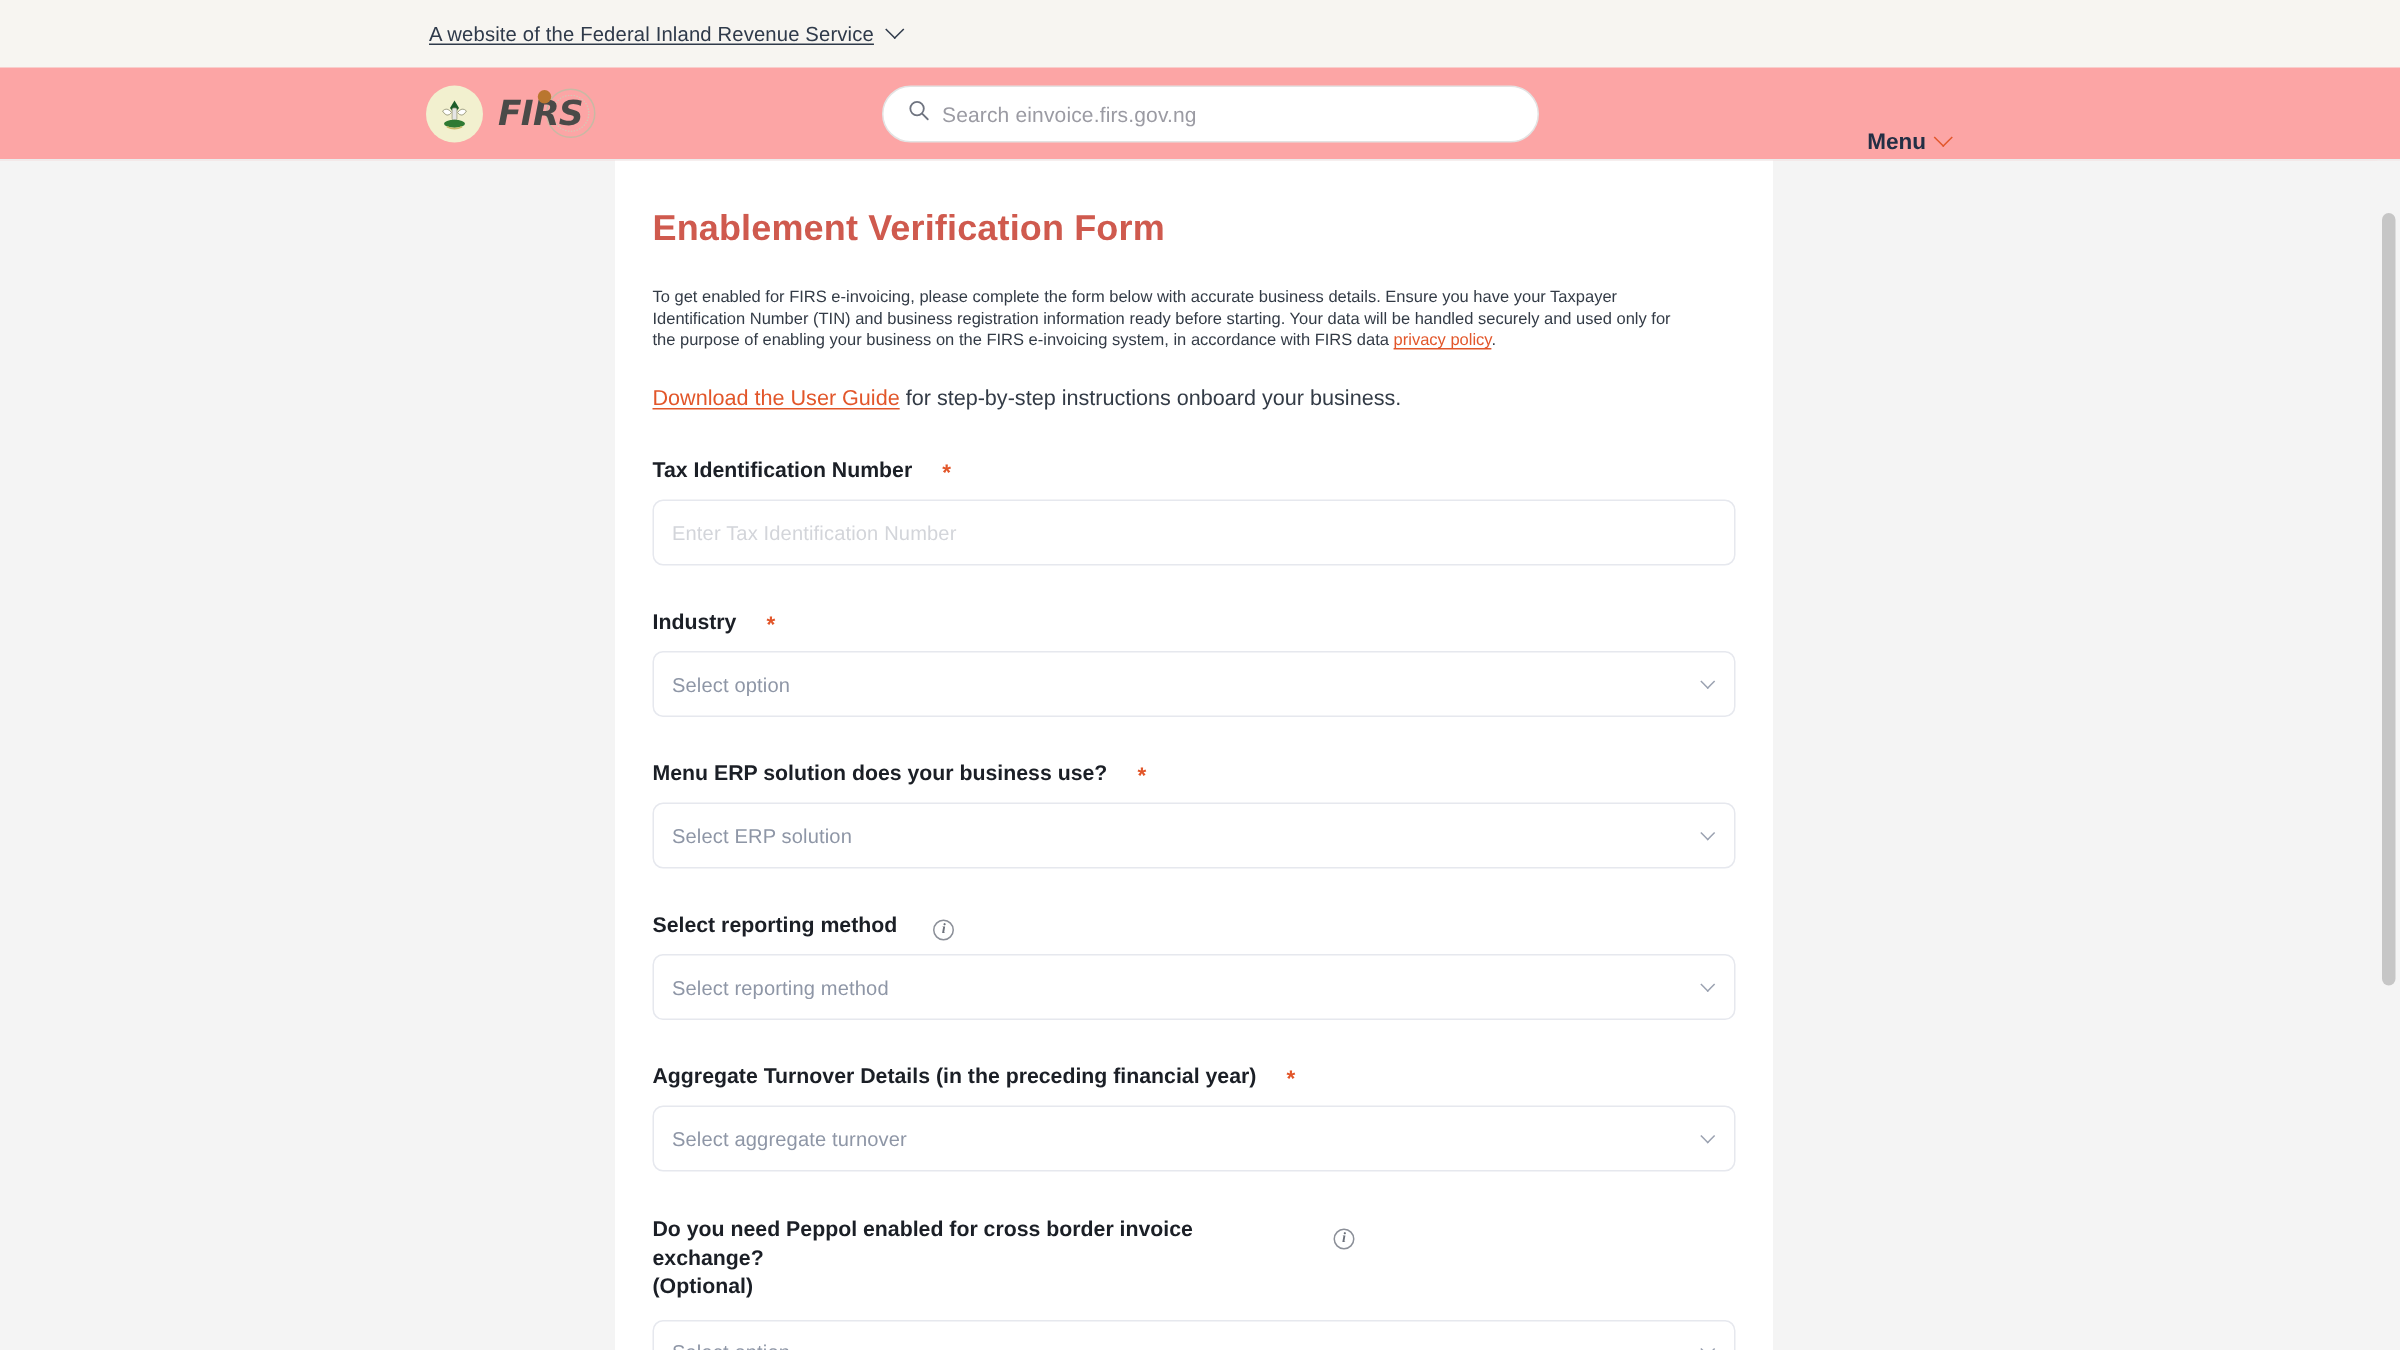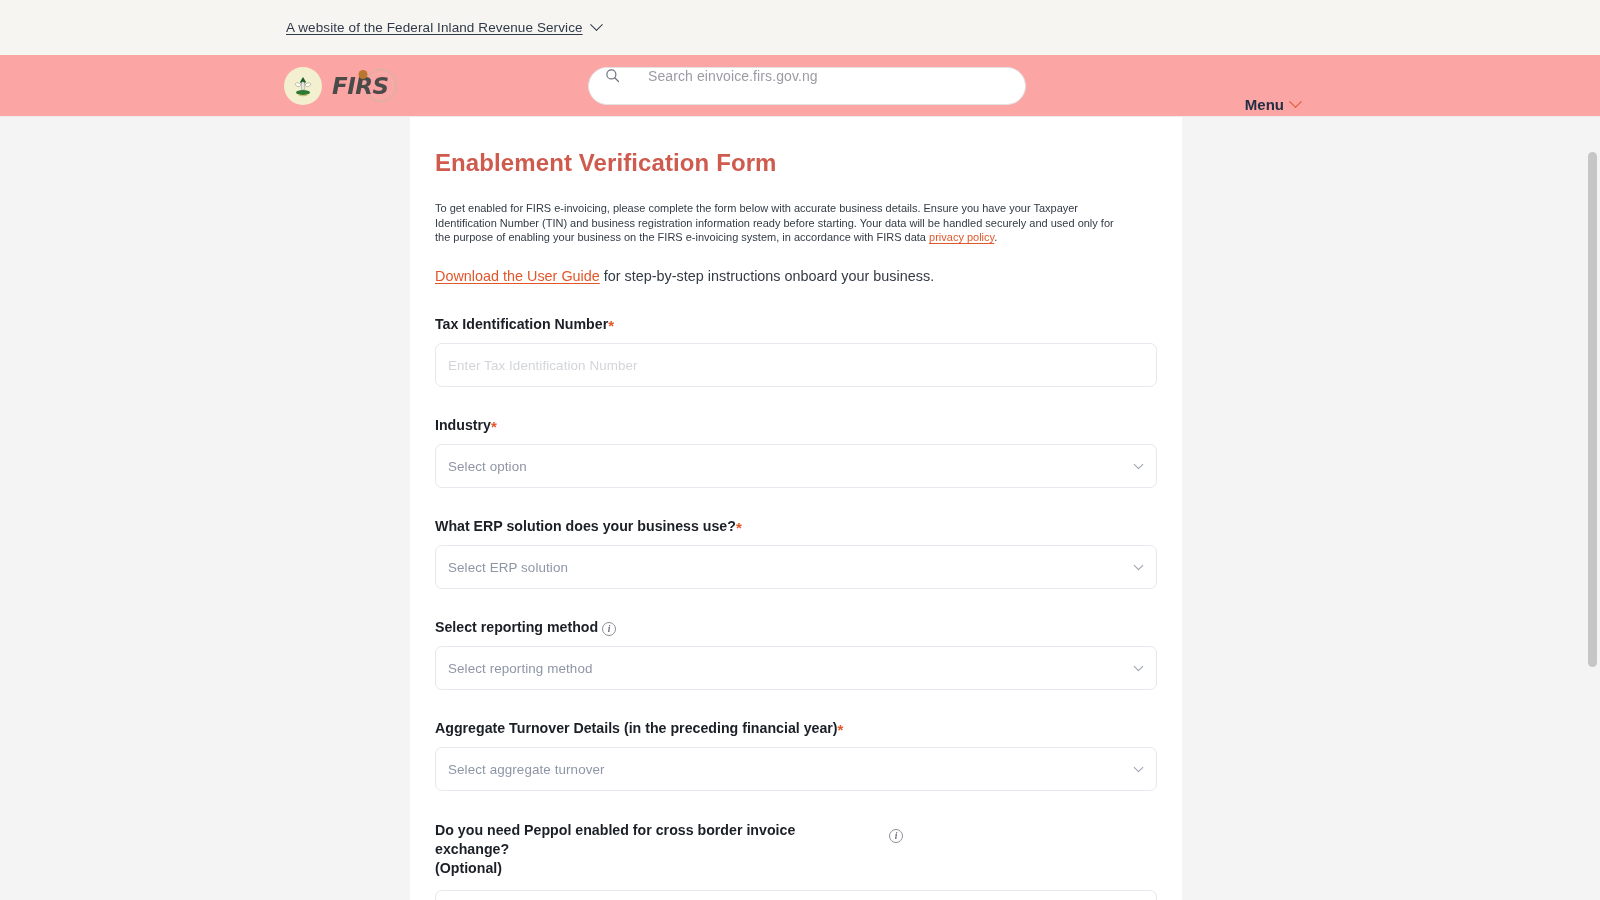--- a/index.html
+++ b/index.html
@@ -5,21 +5,21 @@
   * { box-sizing: border-box; margin: 0; padding: 0; }
   html, body {
     width: 1600px; height: 900px;
     font-family: "Liberation Sans", sans-serif;
     background: #f4f4f4;
     overflow: hidden;
   }
 
   
   .topbar {
-    height: 55px;
+    height: 45px;
     background: #f7f5f1;
     display: flex;
     align-items: center;
     position: relative;
   }
   .gov-link-wrap {
     position: absolute;
     left: 286px;
     display: flex;
     align-items: center;
@@ -122,23 +122,23 @@
   }
 
   .searchbox {
     position: absolute;
     left: 588px;
     width: 438px; height: 38px;
     border: 1px solid #e3e3e3;
     border-radius: 19px;
     background: #fff;
     display: flex;
-    align-items: flex-start;
+    align-items: center;
     padding: 0 16px;
-    gap: 28px;
+    gap: 8px;
     cursor: text;
   }
   .searchbox .ph {
     font-size: 14px;
     color: #9b9ba3;
     letter-spacing: .1px;
   }
   .menu-btn {
     position: absolute;
     right: 300px;
@@ -205,22 +205,22 @@
     margin-bottom: 0;
   }
 
   .field { margin-top: 30px; }
   .field-label {
     font-size: 14.2px;
     font-weight: 700;
     color: #1b1f26;
     margin-bottom: 11px;
     display: flex;
-    align-items: center;
-    gap: 0;
+    align-items: flex-end;
+    gap: 20px;
   }
   .req { color: #e2562a; font-size: 15px; line-height: 1; position: relative; top: 1px; }
   .info-icon {
     display: inline-flex;
     align-items: center;
     justify-content: center;
     width: 14px; height: 14px;
     border-radius: 50%;
     border: 1px solid #8b8f98;
     color: #6c717b;
@@ -376,21 +376,21 @@
         <div class="row2">
           <div class="control">
             <span class="val">Select option</span>
             <span class="chev-grey"></span>
           </div>
         </div>
       </div>
 
       <div class="field">
         <div class="field-label">
-          <span>What ERP solution does your business use?</span>
+          <span>Menu ERP solution does your business use?</span>
           <span class="req">*</span>
         </div>
         <div class="control">
           <span class="val">Select ERP solution</span>
           <span class="chev-grey"></span>
         </div>
       </div>
 
       <div class="field">
         <div class="field-label">

